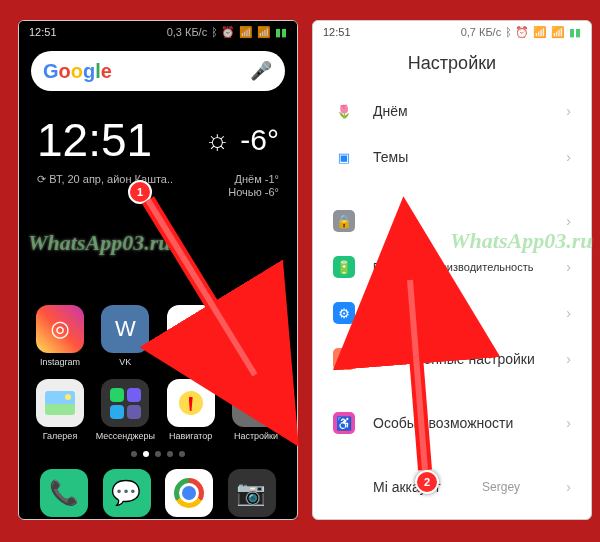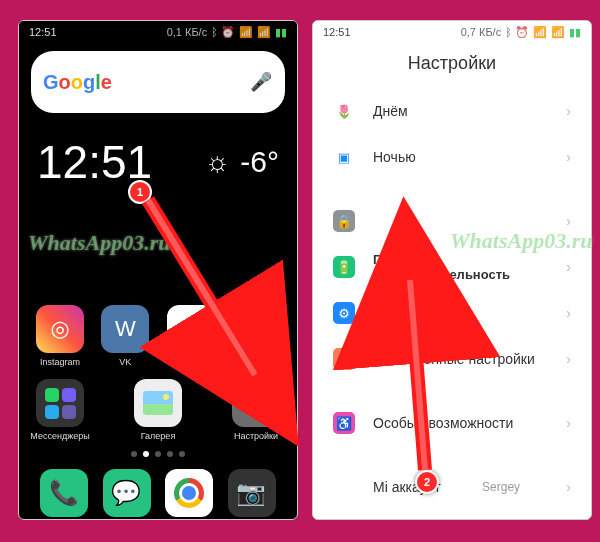--- a/index.html
+++ b/index.html
@@ -1,32 +1,32 @@
 <!DOCTYPE html>
 <html><head>
 <meta charset="utf-8">
 <style>
   html,body{margin:0;padding:0;background:#fff;font-family:"Helvetica Neue",Arial,sans-serif;}
-  .canvas{position:relative;width:600px;height:542px;background:#be185d;overflow:hidden;}
+  .canvas{position:relative;width:600px;height:542px;background:#b91c1c;overflow:hidden;}
 
   
   .phone{position:absolute;top:20px;width:280px;height:500px;border:1px solid #ccc;border-radius:6px;box-sizing:border-box;overflow:hidden;}
   .phone.left{left:18px;background:#000;}
   .phone.right{left:312px;background:#fff;}
 
   
   .statusbar{display:flex;align-items:center;justify-content:space-between;height:22px;padding:0 10px;font-size:11px;}
   .phone.left .statusbar{color:#ddd;background:#000;}
   .phone.right .statusbar{color:#444;background:#fff;}
   .sb-icons{display:flex;align-items:center;gap:4px;}
   .sb-icons span{opacity:.8;}
 
   
   .home{position:relative;height:calc(100% - 22px);color:#fff;}
-  .searchbar{margin:8px 12px;height:40px;border-radius:22px;background:#fff;display:flex;align-items:center;justify-content:space-between;padding:11px 12px;}
+  .searchbar{margin:8px 12px;height:40px;border-radius:22px;background:#fff;display:flex;align-items:center;justify-content:space-between;padding:0 12px;}
   .g-logo{font-weight:bold;font-size:20px;}
   .g-logo span:nth-child(1){color:#4285F4;}
   .g-logo span:nth-child(2){color:#EA4335;}
   .g-logo span:nth-child(3){color:#FBBC05;}
   .g-logo span:nth-child(4){color:#4285F4;}
   .g-logo span:nth-child(5){color:#34A853;}
   .g-logo span:nth-child(6){color:#EA4335;}
   .mic{color:#4285F4;font-size:18px;}
 
   .weather{display:flex;align-items:center;justify-content:space-between;padding:14px 18px 4px;}
@@ -105,21 +105,21 @@
   svg.arrow{position:absolute;overflow:visible;}
 </style>
 </head>
 <body>
 <div class="canvas">
 
 <div class="phone left">
   <div class="statusbar">
     <span>12:51</span>
     <span class="sb-icons">
-      <span>0,1 КБ/с</span>
+      <span>0,3 КБ/с</span>
       <span>ᛒ</span>
       <span>⏰</span>
       <span>📶</span>
       <span>📶</span>
       <span style="color:#5dff6a;">▮▮</span>
     </span>
   </div>
 
   <div class="home">
     <div class="searchbar">
@@ -129,20 +129,31 @@
       <span class="mic">🎤</span>
     </div>
 
     <div class="weather">
       <span class="time">12:51</span>
       <span class="sun-temp">
         <span class="sun">☼</span>
         <span>-6°</span>
       </span>
     </div>
+    <div class="date-row">
+      <span>
+        <span>⟳ </span>
+        <span>ВТ, 20 апр, </span>
+        <span>айон Кашта..</span>
+      </span>
+      <span class="daynight">
+        <div>Днём -1°</div>
+        <div>Ночью -6°</div>
+      </span>
+    </div>
 
     <div class="icon-grid">
       <div class="irow">
         <div class="app">
           <div class="tile insta">◎</div>
           <div class="label">Instagram</div>
         </div>
         <div class="app">
           <div class="tile vk">W</div>
           <div class="label">VK</div>
@@ -152,36 +163,42 @@
           <div class="label">YouTube</div>
         </div>
         <div class="app">
           <div class="tile gmail">
                 <span class="gmail-m">M</span>
               </div>
           <div class="label">Gmail</div>
         </div>
       </div>
       <div class="irow" style="margin-top:12px;">
+        <div class="app">
+          <div class="tile gallery">
+                <span class="gpic"></span>
+              </div>
+          <div class="label">Галерея</div>
+        </div>
         <div class="app">
           <div class="tile folder" style="font-size:10px;line-height:1;padding:6px;box-sizing:border-box;">
             <span style="display:grid;grid-template-columns:1fr 1fr;gap:3px;">
               <span style="width:14px;height:14px;border-radius:4px;background:#25D366;"></span>
               <span style="width:14px;height:14px;border-radius:4px;background:#7360f2;"></span>
               <span style="width:14px;height:14px;border-radius:4px;background:#2AABEE;"></span>
               <span style="width:14px;height:14px;border-radius:4px;background:#665CAC;"></span>
             </span>
           </div>
           <div class="label">Мессенджеры</div>
         </div>
         <div class="app">
-          <div class="tile gallery">
-                <span class="gpic"></span>
+          <div class="tile yandex">
+                <span class="ychar"></span>
               </div>
-          <div class="label">Галерея</div>
+          <div class="label">Навигатор</div>
         </div>
         <div class="app">
           <div class="tile settings-tile">
                 <span class="gear">⚙</span>
               </div>
           <div class="label">Настройки</div>
         </div>
       </div>
       <div class="dots">
         <span></span>
@@ -219,33 +236,33 @@
   <div class="settings-page">
     <div class="settings-title">Настройки</div>
 
     <div class="sitem">
       <span class="sicon ic-wall">🌷</span>
       <span>Днём</span>
       <span class="chev">›</span>
     </div>
     <div class="sitem">
       <span class="sicon ic-theme" style="color:#1e88ff;">▣</span>
-      <span>Ночью</span>
+      <span>Темы</span>
       <span class="chev">›</span>
     </div>
 
     <div class="gap"></div>
 
     <div class="sitem">
       <span class="sicon ic-lock">🔒</span>
       <span class="chev">›</span>
     </div>
     <div class="sitem">
       <span class="sicon ic-power">🔋</span>
-      <span style="font-size:13px;font-weight:bold;">Питание и производительность</span>
+      <span style="font-size:11px;">Питание и производительность</span>
       <span class="chev">›</span>
     </div>
     <div class="sitem">
       <span class="sicon ic-apps">⚙</span>
       <span>Приложения</span>
       <span class="chev">›</span>
     </div>
     <div class="sitem">
       <span class="sicon ic-adv">⋯</span>
       <span>Расширенные настройки</span>

